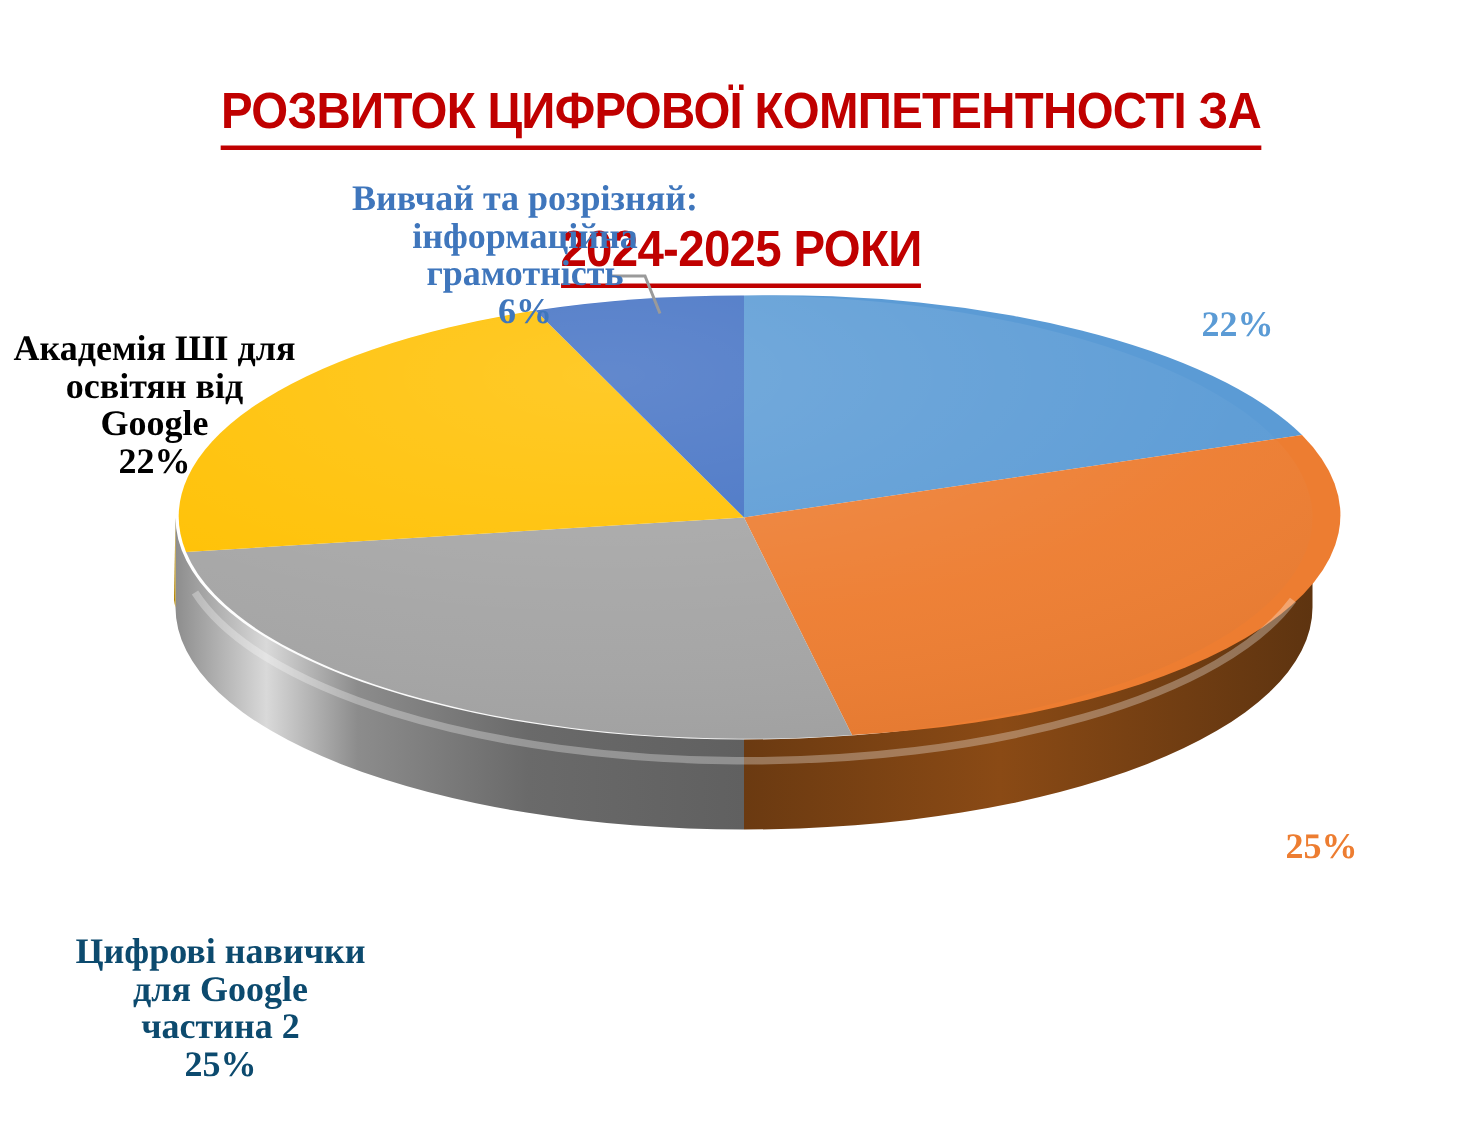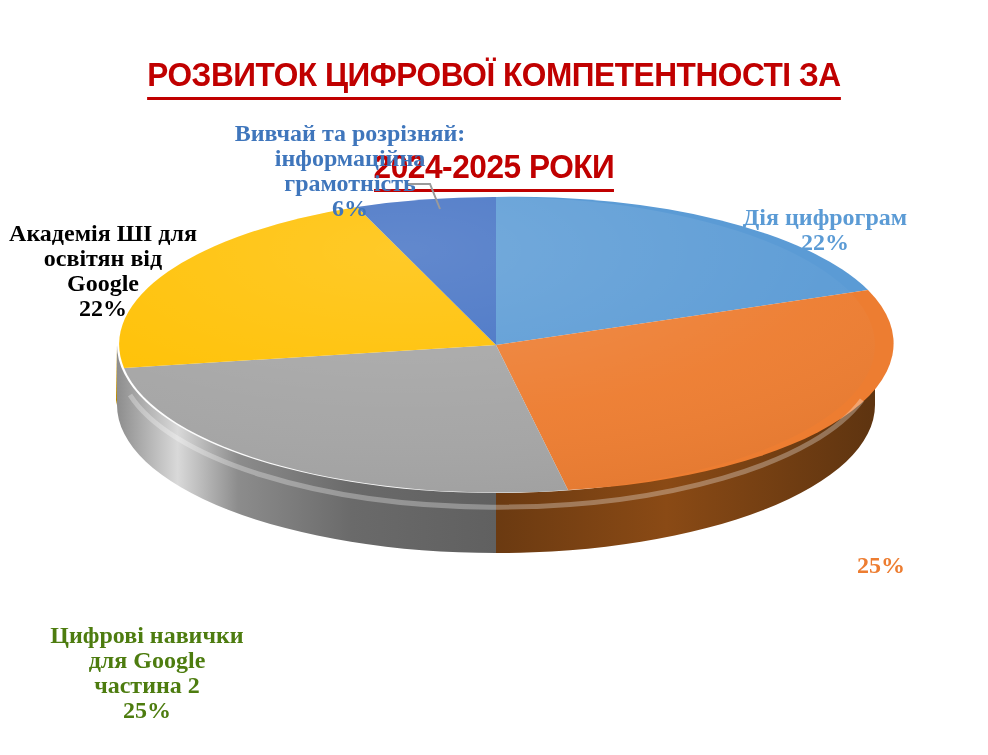--- a/index.html
+++ b/index.html
@@ -85,21 +85,21 @@
   #label-kiberhihiyena {
     left: 782px;
     top: 528px;
     width: 198px;
     color: #ED7D31;
   }
   #label-tsyfrovi-navychky {
     left: 23px;
     top: 598px;
     width: 248px;
-    color: #4d7c0f;
+    color: #0c4a6e;
   }
   #label-akademiya-shi {
     left: 0px;
     top: 196px;
     width: 206px;
     color: #000000;
   }
 </style>
 </head>
 <body>
@@ -162,21 +162,20 @@
   </div>
 
   <div class="data-label" id="label-informatsiyna">
     <span>Вивчай та розрізняй:
 інформаційна
 грамотність</span>
     <span class="pct">6%</span>
   </div>
 
   <div class="data-label" id="label-diya-tsyfrohram">
-    <span>Дія цифрограм</span>
     <span class="pct">22%</span>
   </div>
 
   <div class="data-label" id="label-kiberhihiyena">
     <span class="pct">25%</span>
   </div>
 
   <div class="data-label" id="label-tsyfrovi-navychky">
     <span>Цифрові навички
 для Google

